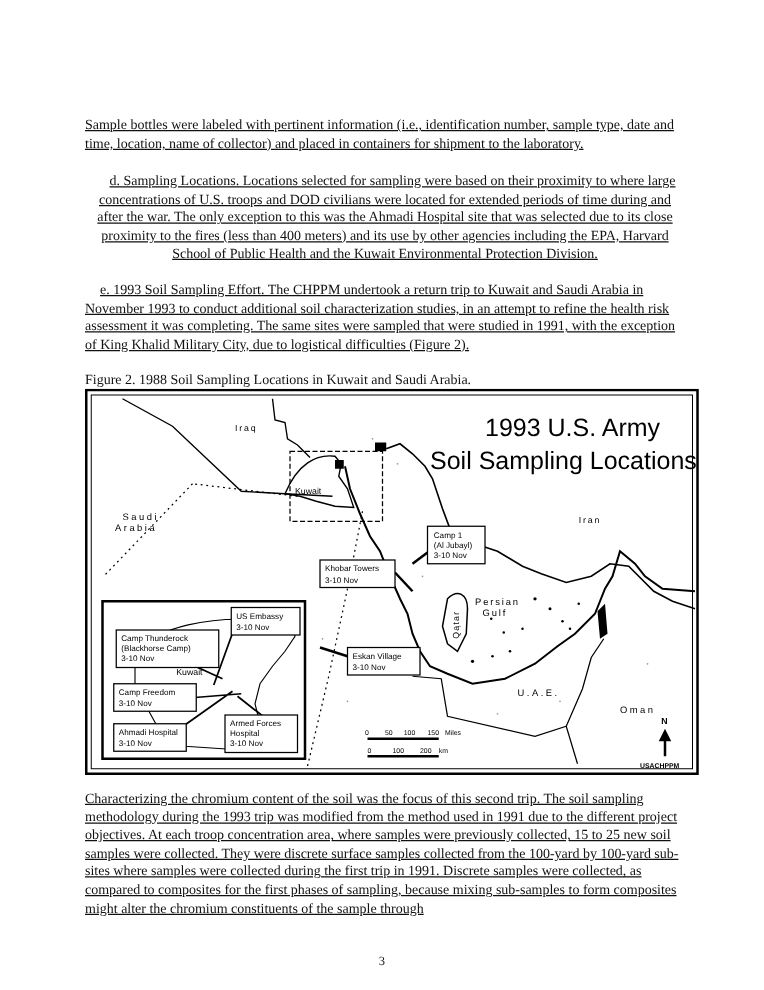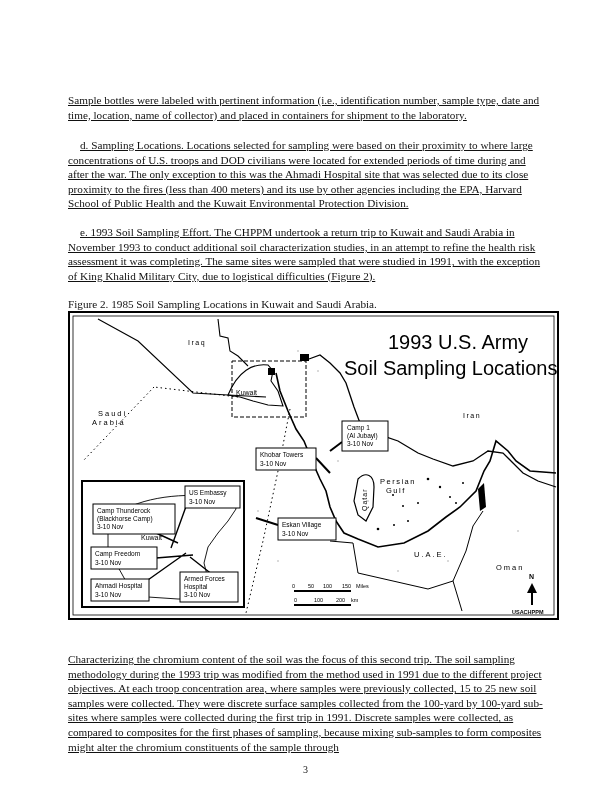--- a/index.html
+++ b/index.html
@@ -2,44 +2,44 @@
 <html><head>
 <meta charset="utf-8">
 <style>
   html, body { margin: 0; padding: 0; background: #ffffff; }
   body { width: 611px; height: 792px; position: relative; overflow: hidden;
          font-family: "Liberation Serif", "DejaVu Serif", serif; color: #111; }
   .para { position: absolute; left: 68px; width: 480px; font-size: 11.2px; line-height: 14.6px; text-decoration: underline; }
   .para p { margin: 0; }
   .indent { text-indent: 12px; }
   #p1 { top: 93px; }
-  #p2 { top: 138px; }
+  #p2 { top: 138px; text-align: center; }
   #p3 { top: 225px; }
   #caption { position: absolute; left: 68px; top: 298px; font-size: 11.2px; }
   #map { position: absolute; left: 68px; top: 311px; width: 492px; height: 310px; }
-  #p4 { top: 632px; margin-top: 20px; }
+  #p4 { top: 632px; }
   #pagenum { position: absolute; left: 0; width: 611px; top: 764px; text-align: center; font-size: 10px; }
   .mapsans { font-family: "Liberation Sans", "DejaVu Sans", sans-serif; }
 </style>
 </head>
 <body>
 
 <div class="para" id="p1">
   <p>Sample bottles were labeled with pertinent information (i.e., identification number, sample type, date and time, location, name of collector) and placed in containers for shipment to the laboratory.</p>
 </div>
 
 <div class="para" id="p2">
   <p class="indent">d.  Sampling Locations.  Locations selected for sampling were based on their proximity to where large concentrations of U.S. troops and DOD civilians were located for extended periods of time during and after the war.  The only exception to this was the Ahmadi Hospital site that was selected due to its close proximity to the fires (less than 400 meters) and its use by other agencies including the EPA, Harvard School of Public Health and the Kuwait Environmental Protection Division.</p>
 </div>
 
 <div class="para" id="p3">
   <p class="indent">e.  1993 Soil Sampling Effort.  The CHPPM undertook a return trip to Kuwait and Saudi Arabia in November 1993 to conduct additional soil characterization studies, in an attempt to refine the health risk assessment it was completing.  The same sites were sampled that were studied in 1991, with the exception of King Khalid Military City, due to logistical difficulties (Figure 2).</p>
 </div>
 
-<div id="caption">Figure 2.  1985 Soil Sampling Locations in Kuwait and Saudi Arabia.</div>
+<div id="caption">Figure 2.  1988 Soil Sampling Locations in Kuwait and Saudi Arabia.</div>
 
 <svg id="map" viewBox="0 0 492 310" xmlns="http://www.w3.org/2000/svg">
 
   <rect x="1" y="1" width="489" height="307" fill="#fff" stroke="#000" stroke-width="2"></rect>
   <rect x="5" y="5" width="481" height="299" fill="none" stroke="#000" stroke-width="0.8"></rect>
 
   <g fill="#999">
     <circle cx="230" cy="40" r="0.7"></circle>
       <circle cx="250" cy="60" r="0.7"></circle>
       <circle cx="270" cy="150" r="0.7"></circle>

